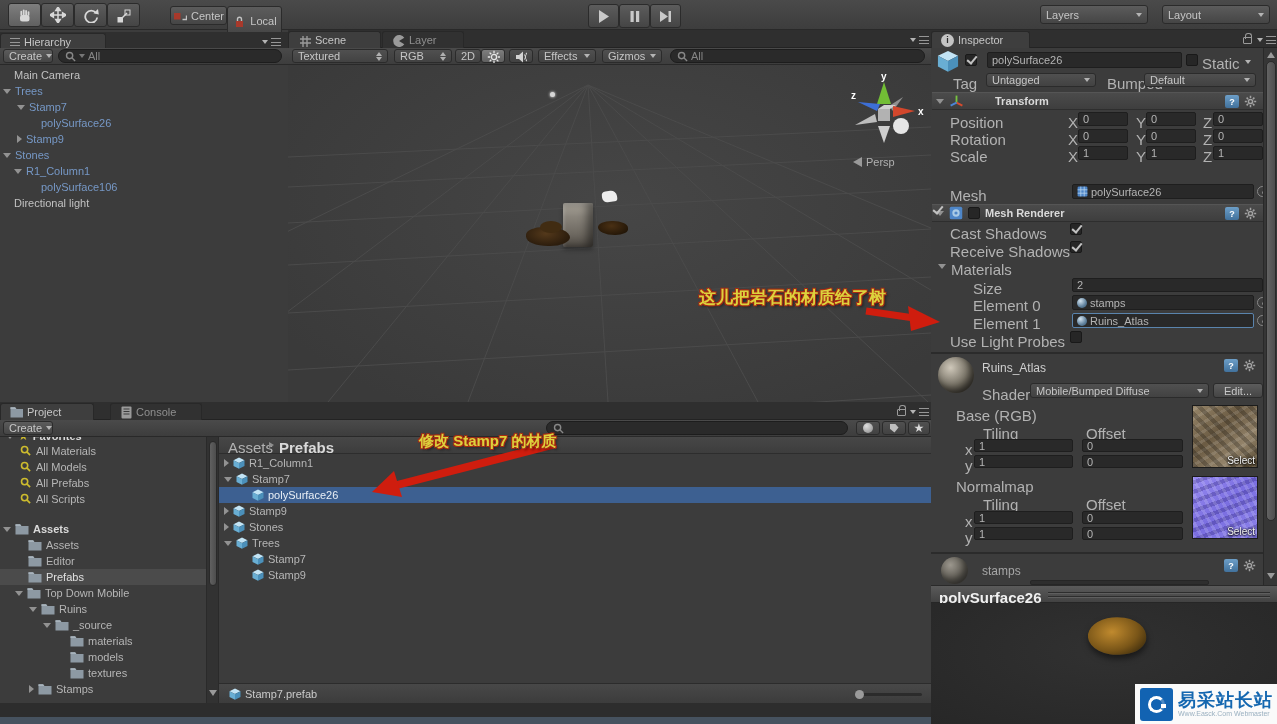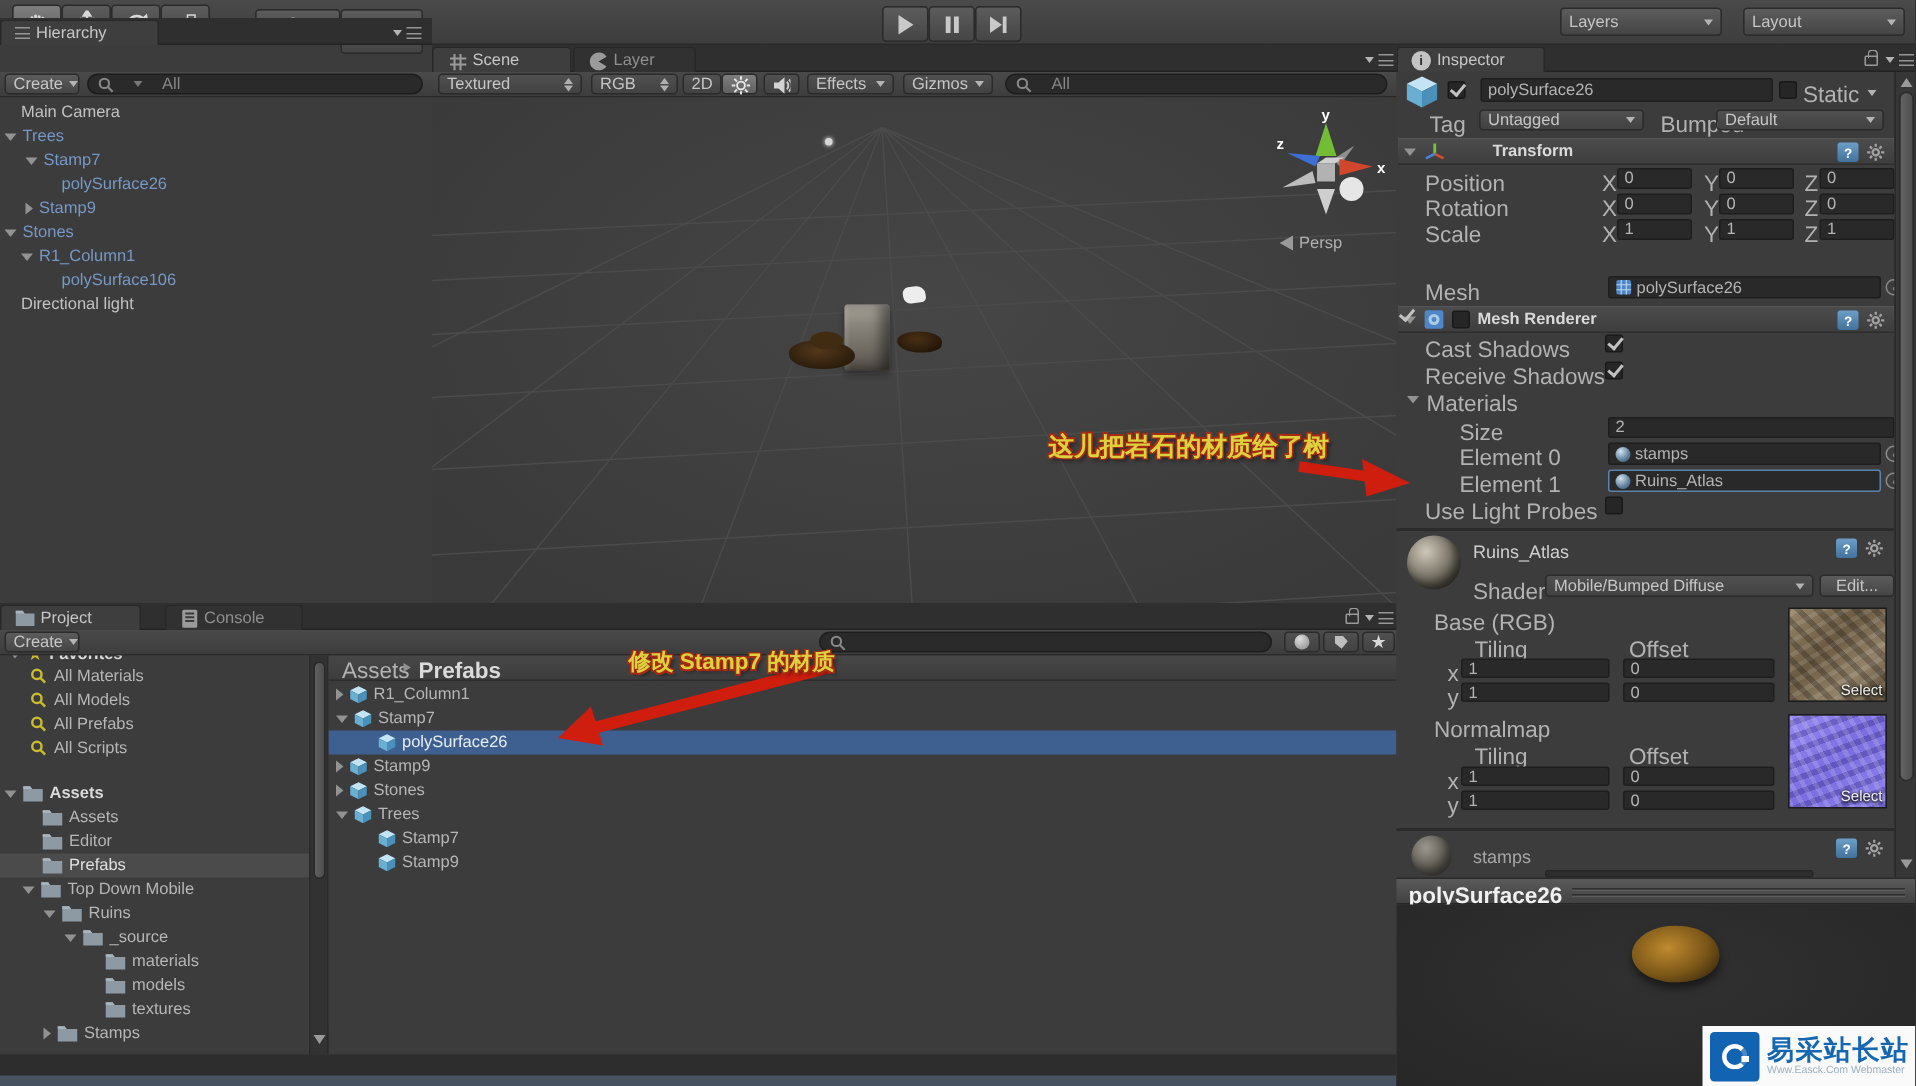--- a/index.html
+++ b/index.html
@@ -7,21 +7,21 @@
 #app{position:relative;width:1277px;height:724px;background:#3c3c3c;overflow:hidden;font-size:11px;color:#b6b6b6}
 .abs{position:absolute}
 .tabstrip{position:absolute;background:#2f2f2f;border-bottom:1px solid #232323}
 .tab{position:absolute;top:1px;height:17px;display:flex;align-items:center;gap:4px;padding:0 9px;font-size:11px;color:#8f8f8f;background:#363636;border:1px solid #282828;border-bottom:none;border-radius:3px 3px 0 0;white-space:nowrap}
 .tab.on{background:#3e3e3e;color:#c6c6c6}
 .toolrow{position:absolute;background:linear-gradient(#4a4a4a,#3d3d3d);border-bottom:1px solid #292929}
 .btn{position:absolute;display:flex;align-items:center;justify-content:center;gap:4px;background:linear-gradient(#5c5c5c,#454545);border:1px solid #2b2b2b;border-radius:3px;color:#c6c6c6;font-size:11px;white-space:nowrap}
 .btn.lit{background:linear-gradient(#7e7e7e,#606060);color:#f0f0f0}
 .btn.flat{background:linear-gradient(#505050,#424242)}
 .dd{justify-content:space-between;padding:0 5px}
-.pill{position:absolute;display:flex;align-items:center;gap:13px;background:#2a2a2a;border:1px solid #1d1d1d;border-radius:9px;color:#868686;padding:0 6px;font-size:11px;white-space:nowrap}
+.pill{position:absolute;display:flex;align-items:center;gap:3px;background:#2a2a2a;border:1px solid #1d1d1d;border-radius:9px;color:#868686;padding:0 6px;font-size:11px;white-space:nowrap}
 .fld{position:absolute;display:flex;align-items:center;gap:3px;background:#292929;border:1px solid #1e1e1e;border-radius:2px;color:#b4b4b4;font-size:11px;padding:0 4px;overflow:hidden;white-space:nowrap}
 .chk{position:absolute;width:12px;height:12px;background:#262626;border:1px solid #191919;border-radius:2px}
 .chk.on:after{content:'';position:absolute;left:3px;top:-1px;width:4px;height:8px;border-right:2px solid #c2c2c2;border-bottom:2px solid #c2c2c2;transform:rotate(40deg)}
 .chk.inline{position:static;flex:none}
 .fo{width:0;height:0;flex:none}
 .fo.open{border-left:4px solid transparent;border-right:4px solid transparent;border-top:5px solid #929292}
 .fo.closed{border-top:4px solid transparent;border-bottom:4px solid transparent;border-left:5px solid #929292}
 .arr{width:0;height:0;border-left:3.5px solid transparent;border-right:3.5px solid transparent;border-top:4px solid #b4b4b4;flex:none}
 .updn{display:flex;flex-direction:column;gap:1px;flex:none}
 .updn i{width:0;height:0;border-left:3px solid transparent;border-right:3px solid transparent}
@@ -212,21 +212,21 @@
   <div class="btn dd" style="left:1040px;top:5px;width:108px;height:19px">
         <span>Layers</span>
         <span class="arr"></span>
       </div>
   <div class="btn dd" style="left:1162px;top:5px;width:108px;height:19px">
         <span>Layout</span>
         <span class="arr"></span>
       </div>
 </div>
 
-<div class="tabstrip" style="left:0;top:12px;width:288px;height:18px">
+<div class="tabstrip" style="left:0;top:32px;width:288px;height:18px">
   <div class="tab on" style="left:0;width:106px">
         <span class="bars"></span>
         <span>Hierarchy</span>
       </div>
   <div class="menu" style="left:262px;top:6px">
         <span class="arr"></span>
         <span class="bars"></span>
       </div>
 </div>
 <div class="toolrow" style="left:0;top:48px;width:288px;height:17px">
@@ -583,20 +583,30 @@
         </svg>
         <span>Stamp7</span>
       </div>
   <div class="row" style="left:33px;top:130px">
         <svg class="ic" width="12" height="12">
           <use href="#i-cube"></use>
         </svg>
         <span>Stamp9</span>
       </div>
 </div>
+<div class="abs" style="left:219px;top:683px;width:712px;height:20px;background:linear-gradient(#484848,#3c3c3c);border-top:1px solid #2c2c2c">
+  <div class="row" style="left:10px;top:2px;color:#cacaca">
+        <svg class="ic" width="12" height="12">
+          <use href="#i-cube"></use>
+        </svg>
+        <span>Stamp7.prefab</span>
+      </div>
+  <div class="abs" style="left:639px;top:9px;width:64px;height:3px;background:#2b2b2b;border-radius:2px"></div>
+  <div class="abs" style="left:636px;top:6px;width:9px;height:9px;border-radius:50%;background:#9a9a9a"></div>
+</div>
 <div class="abs" style="left:0;top:703px;width:931px;height:21px;background:#2d2d2d"></div>
 <div class="abs" style="left:0;top:717px;width:931px;height:7px;background:#46525f"></div>
 
 <div class="tabstrip" style="left:931px;top:30px;width:346px;height:18px">
   <div class="tab on" style="left:0;width:99px">
         <span class="info"></span>
         <span>Inspector</span>
       </div>
   <span class="lock" style="left:312px;top:7px"></span>
   <div class="menu" style="left:326px;top:6px">

